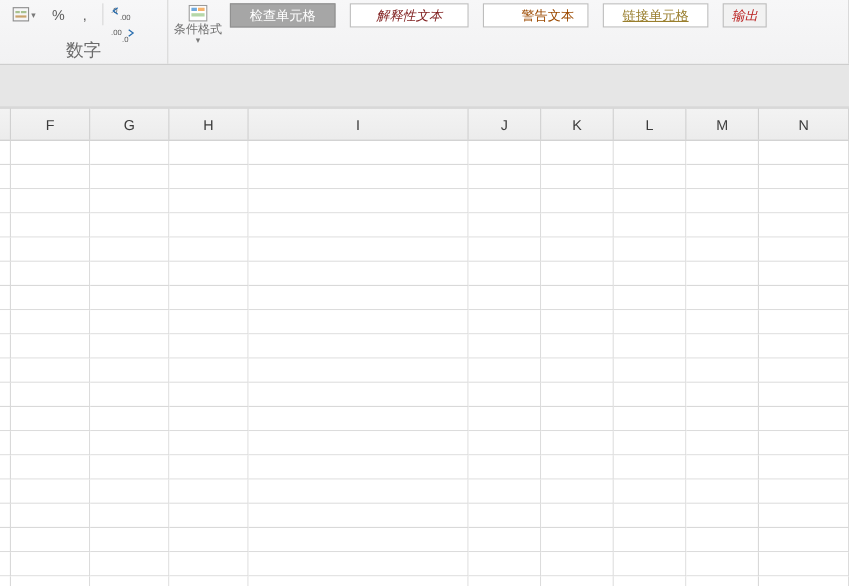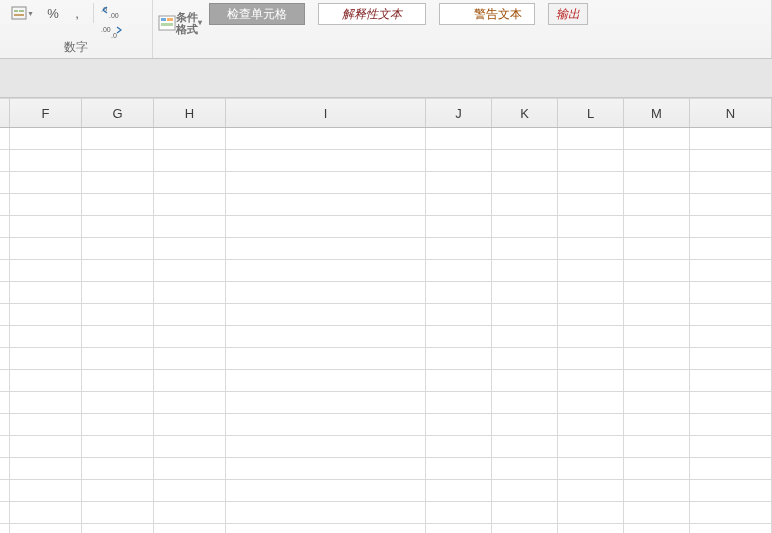--- a/index.html
+++ b/index.html
@@ -31,21 +31,21 @@
   }
   .ribbon-group-body {
     display: flex;
     align-items: flex-start;
     gap: 2px;
     padding-top: 2px;
     height: 40px;
   }
   .ribbon-group-label {
     text-align: center;
-    font-size: 12px;
+    font-size: 16px;
     color: #6a6a6a;
     padding-bottom: 3px;
     height: 18px;
     line-height: 14px;
   }
 
   
   .number-group { width: 153px; }
   .accounting-btn {
     width: 36px; height: 22px;
@@ -71,25 +71,24 @@
     font-size: 10px; color:#5a5a5a;
     border:1px solid transparent;
   }
   .decimal-stack{display:flex;flex-direction:column;gap:0;}
 
   
   .styles-group { flex: 1; }
   .big-btn {
     width: 46px;
     height: 40px;
-    display:flex;flex-direction:row;align-items:center;justify-content:flex-start;
+    display:flex;flex-direction:column;align-items:center;justify-content:flex-start;
     font-size: 11px; color:#707070;
     border:1px solid transparent;
     padding-top:1px;
-    font-weight:bold;
   }
   .big-btn .icon-slot{width:18px;height:16px;display:flex;align-items:center;justify-content:center;}
   .big-btn .lbl{line-height:12px;text-align:center;margin-top:1px;}
   .big-btn .drop{font-size:8px;color:#7a7a7a;line-height:8px;}
 
   .style-gallery {
     display:flex; gap:13px; align-items:flex-start; margin-left:4px;
     padding-top:1px;
     text-align:center;
   }
@@ -217,20 +216,23 @@
       <div class="style-gallery">
         <div class="style-swatch sw-check">
           <span>检查单元格</span>
         </div>
         <div class="style-swatch sw-explain">
           <span>解释性文本</span>
         </div>
         <div class="style-swatch sw-warn">
           <span>警告文本</span>
         </div>
+        <div class="style-swatch sw-link">
+          <span>链接单元格</span>
+        </div>
         <div class="style-swatch sw-output">
           <span>输出</span>
         </div>
       </div>
 
     </div>
   </div>
 </div>
 
 <div class="under-ribbon"></div>

